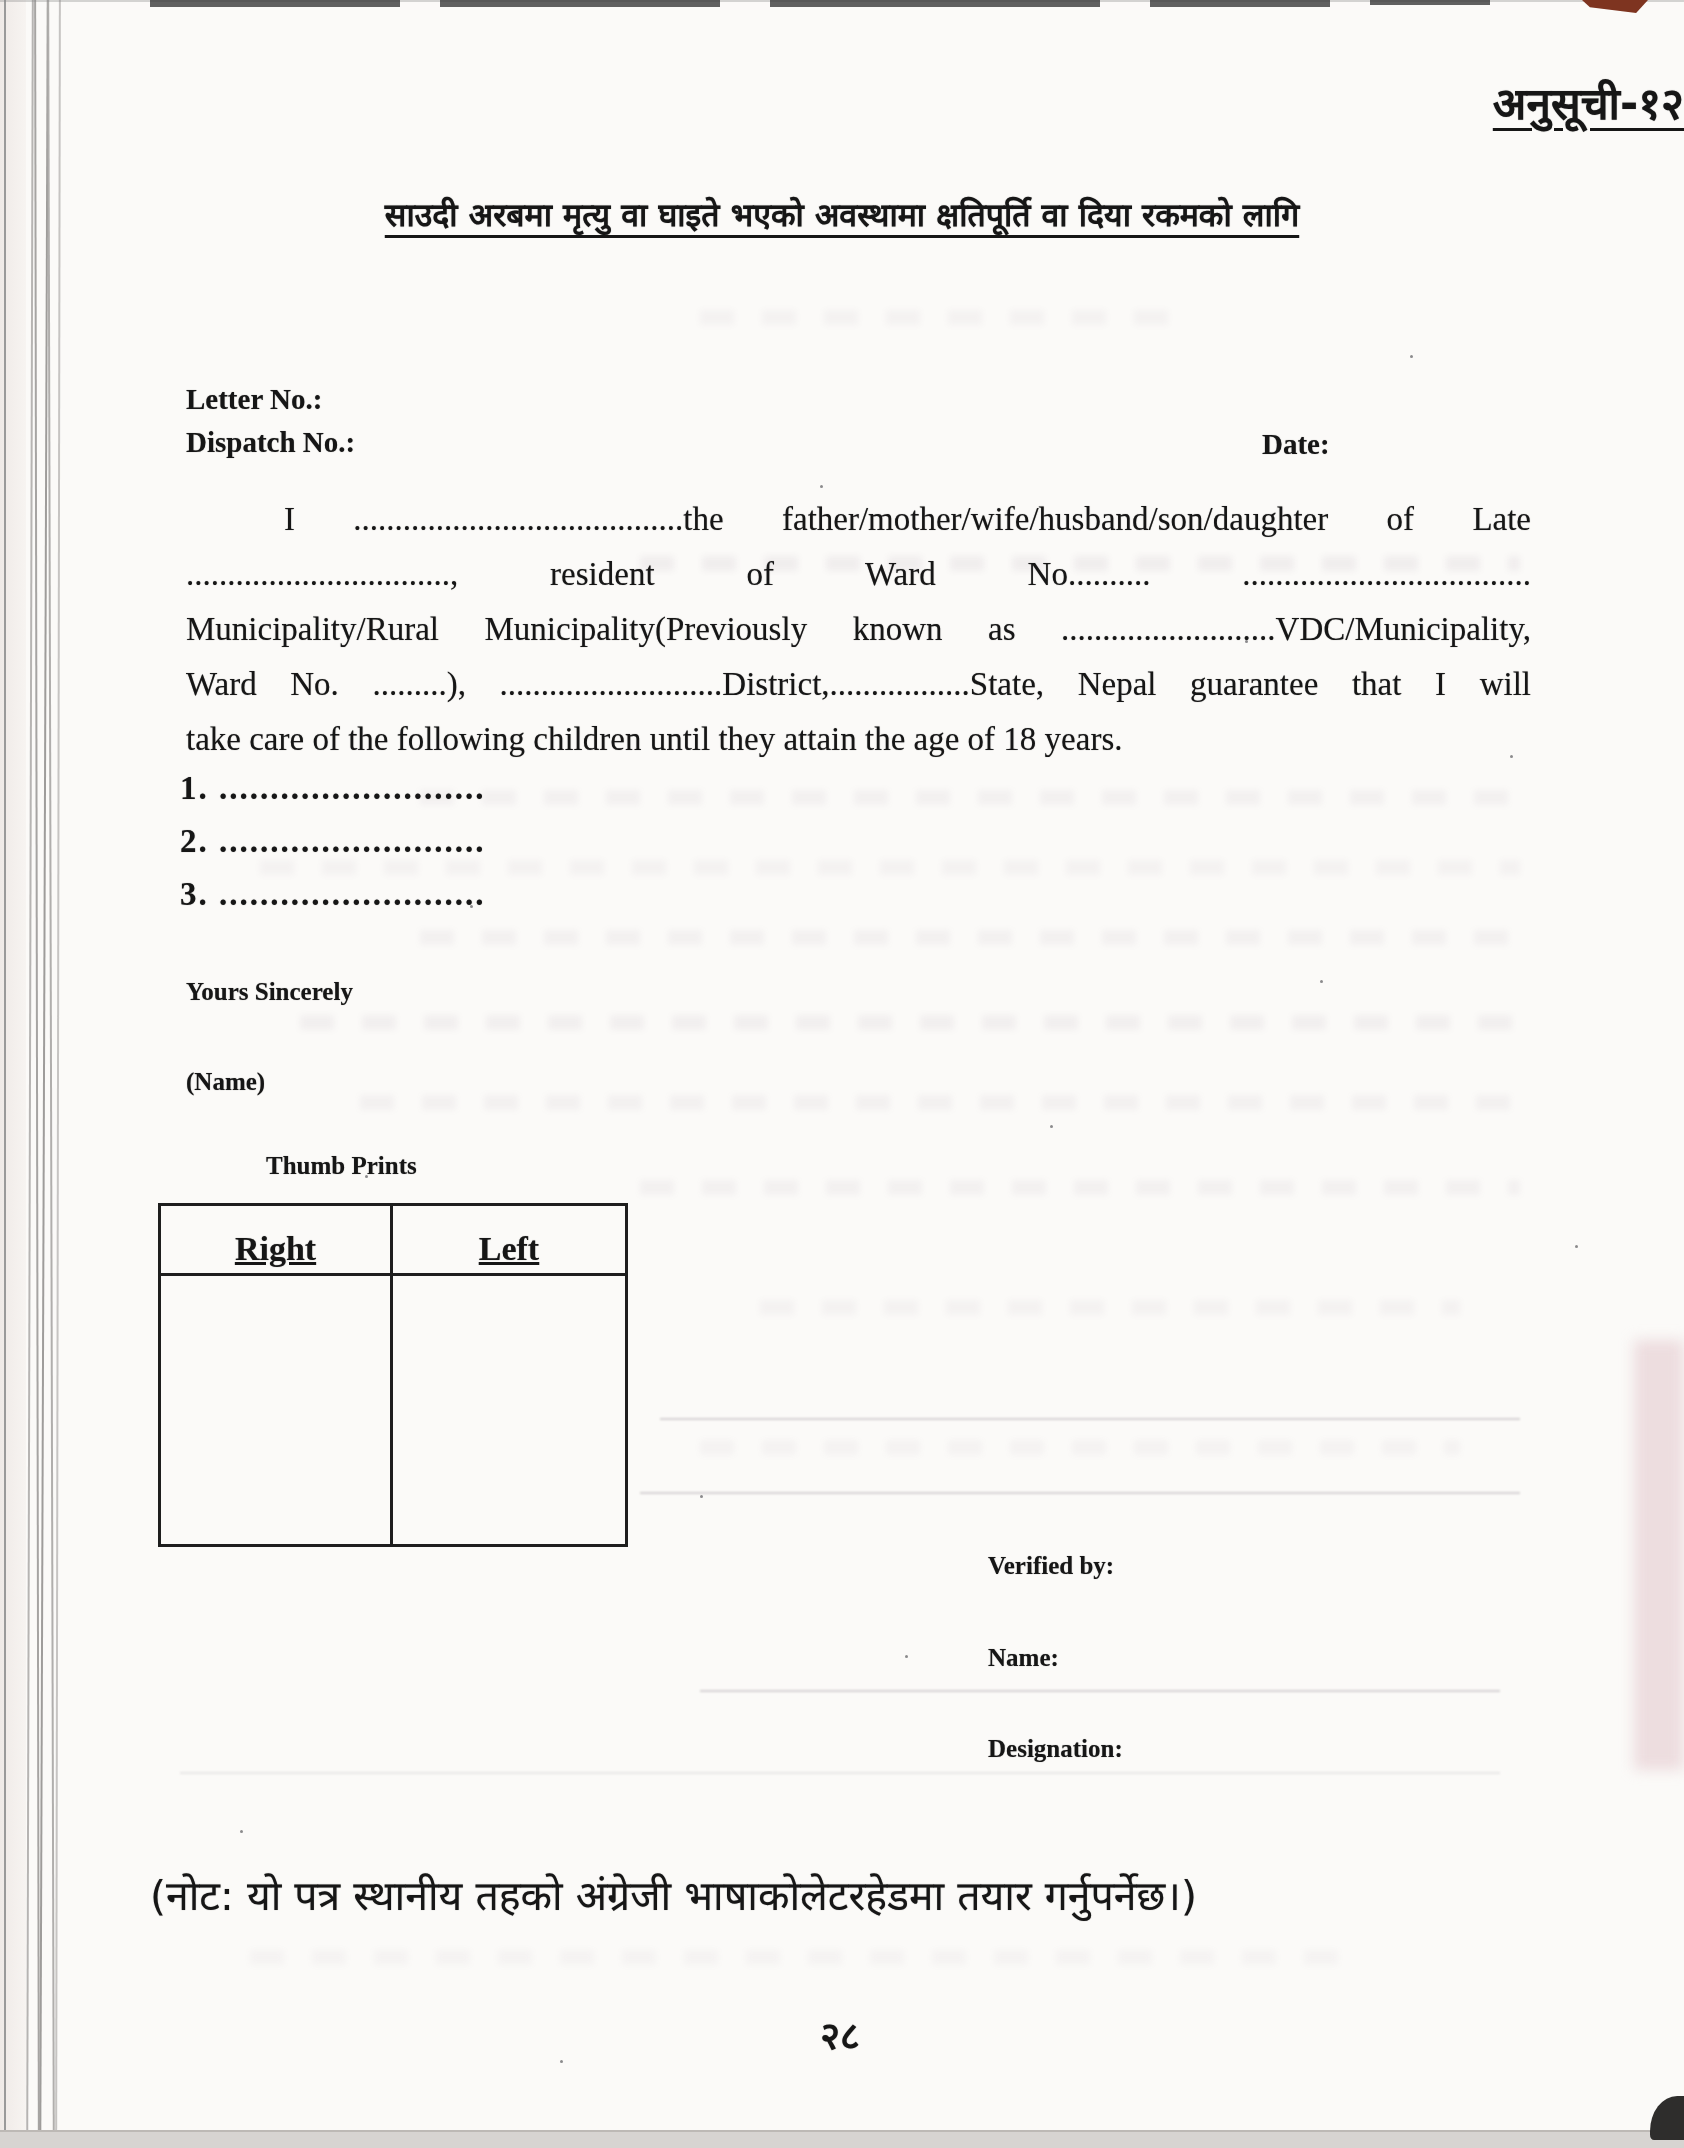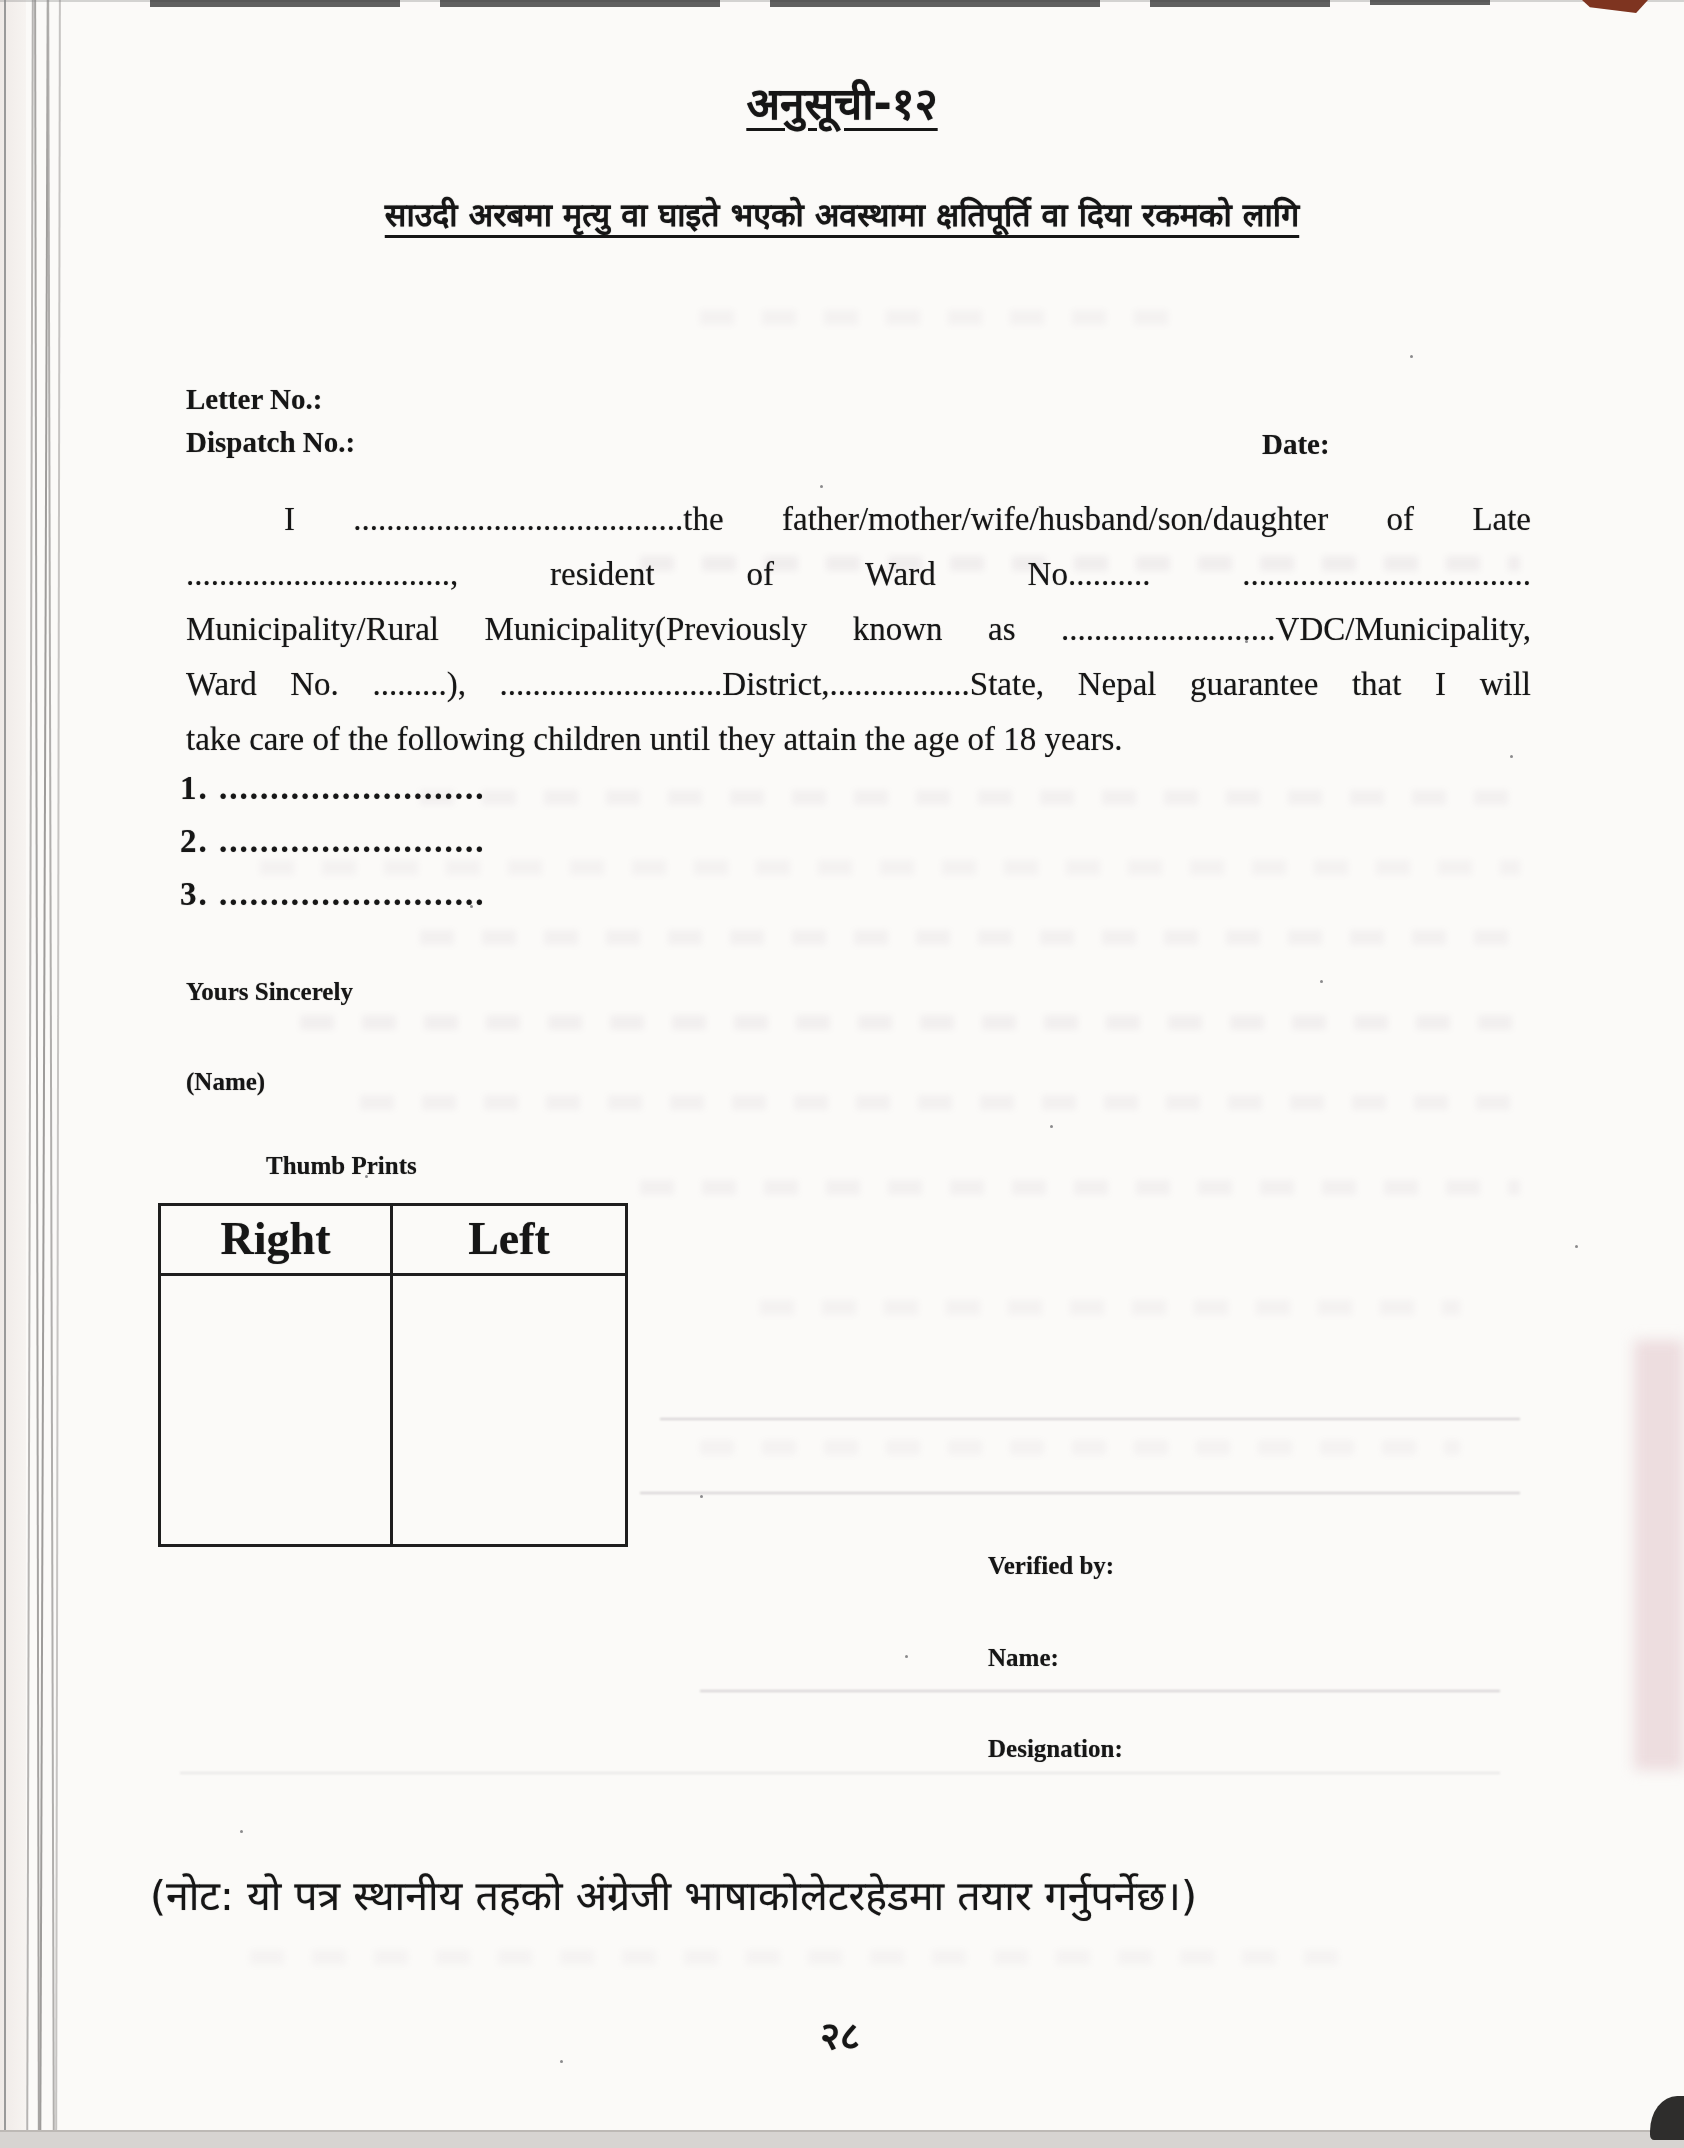--- a/index.html
+++ b/index.html
@@ -25,42 +25,42 @@
     background:#2e2d2c;border-radius:80% 0 0 12%;}
   .pink-band{position:absolute;left:1634px;top:1340px;width:50px;height:430px;
     background:rgba(226,196,203,.55);filter:blur(7px);}
   .ghost{position:absolute;height:15px;opacity:.45;filter:blur(3px);
     background:repeating-linear-gradient(to right,rgba(148,128,148,.22) 0 34px,rgba(148,128,148,0) 34px 62px);}
   .ghost-rule{position:absolute;height:2px;background:rgba(120,108,116,.28);filter:blur(1px);}
   .speck{position:absolute;width:3px;height:3px;border-radius:50%;background:#2f2f35;opacity:.55;}
   
   .ink{text-shadow:0 0 1px rgba(20,20,20,.45);}
   .dev{font-family:"DejaVu Sans","Liberation Sans",sans-serif;}
-  .title{position:absolute;left:0;top:72px;width:1684px;text-align:center;
+  .title{position:absolute;left:0;top:72px;width:1684px;text-align:right;
     font-size:44px;font-weight:bold;
     text-decoration:underline;text-decoration-thickness:3px;text-underline-offset:9px;}
   .subtitle1{position:absolute;left:92px;top:192px;width:1500px;text-align:center;
     font-size:32px;font-weight:bold;
     text-decoration:underline;text-decoration-thickness:3px;text-underline-offset:9px;}
   .subtitle2{position:absolute;left:92px;top:274px;width:1500px;text-align:center;
     font-size:38px;font-weight:bold;
     text-decoration:underline;text-decoration-thickness:3px;text-underline-offset:9px;}
   .label-bold{position:absolute;font-size:29px;font-weight:bold;}
   .body-par{position:absolute;left:186px;top:492px;width:1345px;
     font-size:33px;line-height:55px;}
   .body-line{text-align:justify;text-align-last:justify;white-space:nowrap;}
   .body-line.first{padding-left:98px;}
   .body-line.last{text-align:left;text-align-last:left;}
   .child-list{position:absolute;left:180px;top:762px;font-size:33px;line-height:53px;
     font-weight:600;letter-spacing:2px;}
   .plain{position:absolute;font-size:25px;font-weight:bold;}
   .thumb-table{position:absolute;left:158px;top:1203px;width:464px;height:338px;
     border:3px solid #1e1e1e;display:grid;grid-template-columns:1fr 1fr;grid-template-rows:70px 1fr;}
   .tt-header{border-bottom:3px solid #1e1e1e;display:flex;align-items:flex-start;
-    justify-content:center;padding-top:6px;font-size:46px;font-weight:600;}
+    justify-content:center;padding-top:24px;font-size:34px;font-weight:600;text-decoration:underline;}
   .tt-header.right-col,.tt-body.right-col{border-right:3px solid #1e1e1e;}
   .tt-body{min-height:10px;}
   .footnote{position:absolute;left:150px;top:1866px;width:1400px;font-size:41px;font-weight:500;}
   .page-num{position:absolute;left:770px;top:2008px;width:140px;text-align:center;
     font-size:38px;font-weight:600;}
 </style>
 </head>
 <body>
 
 <div class="page">

